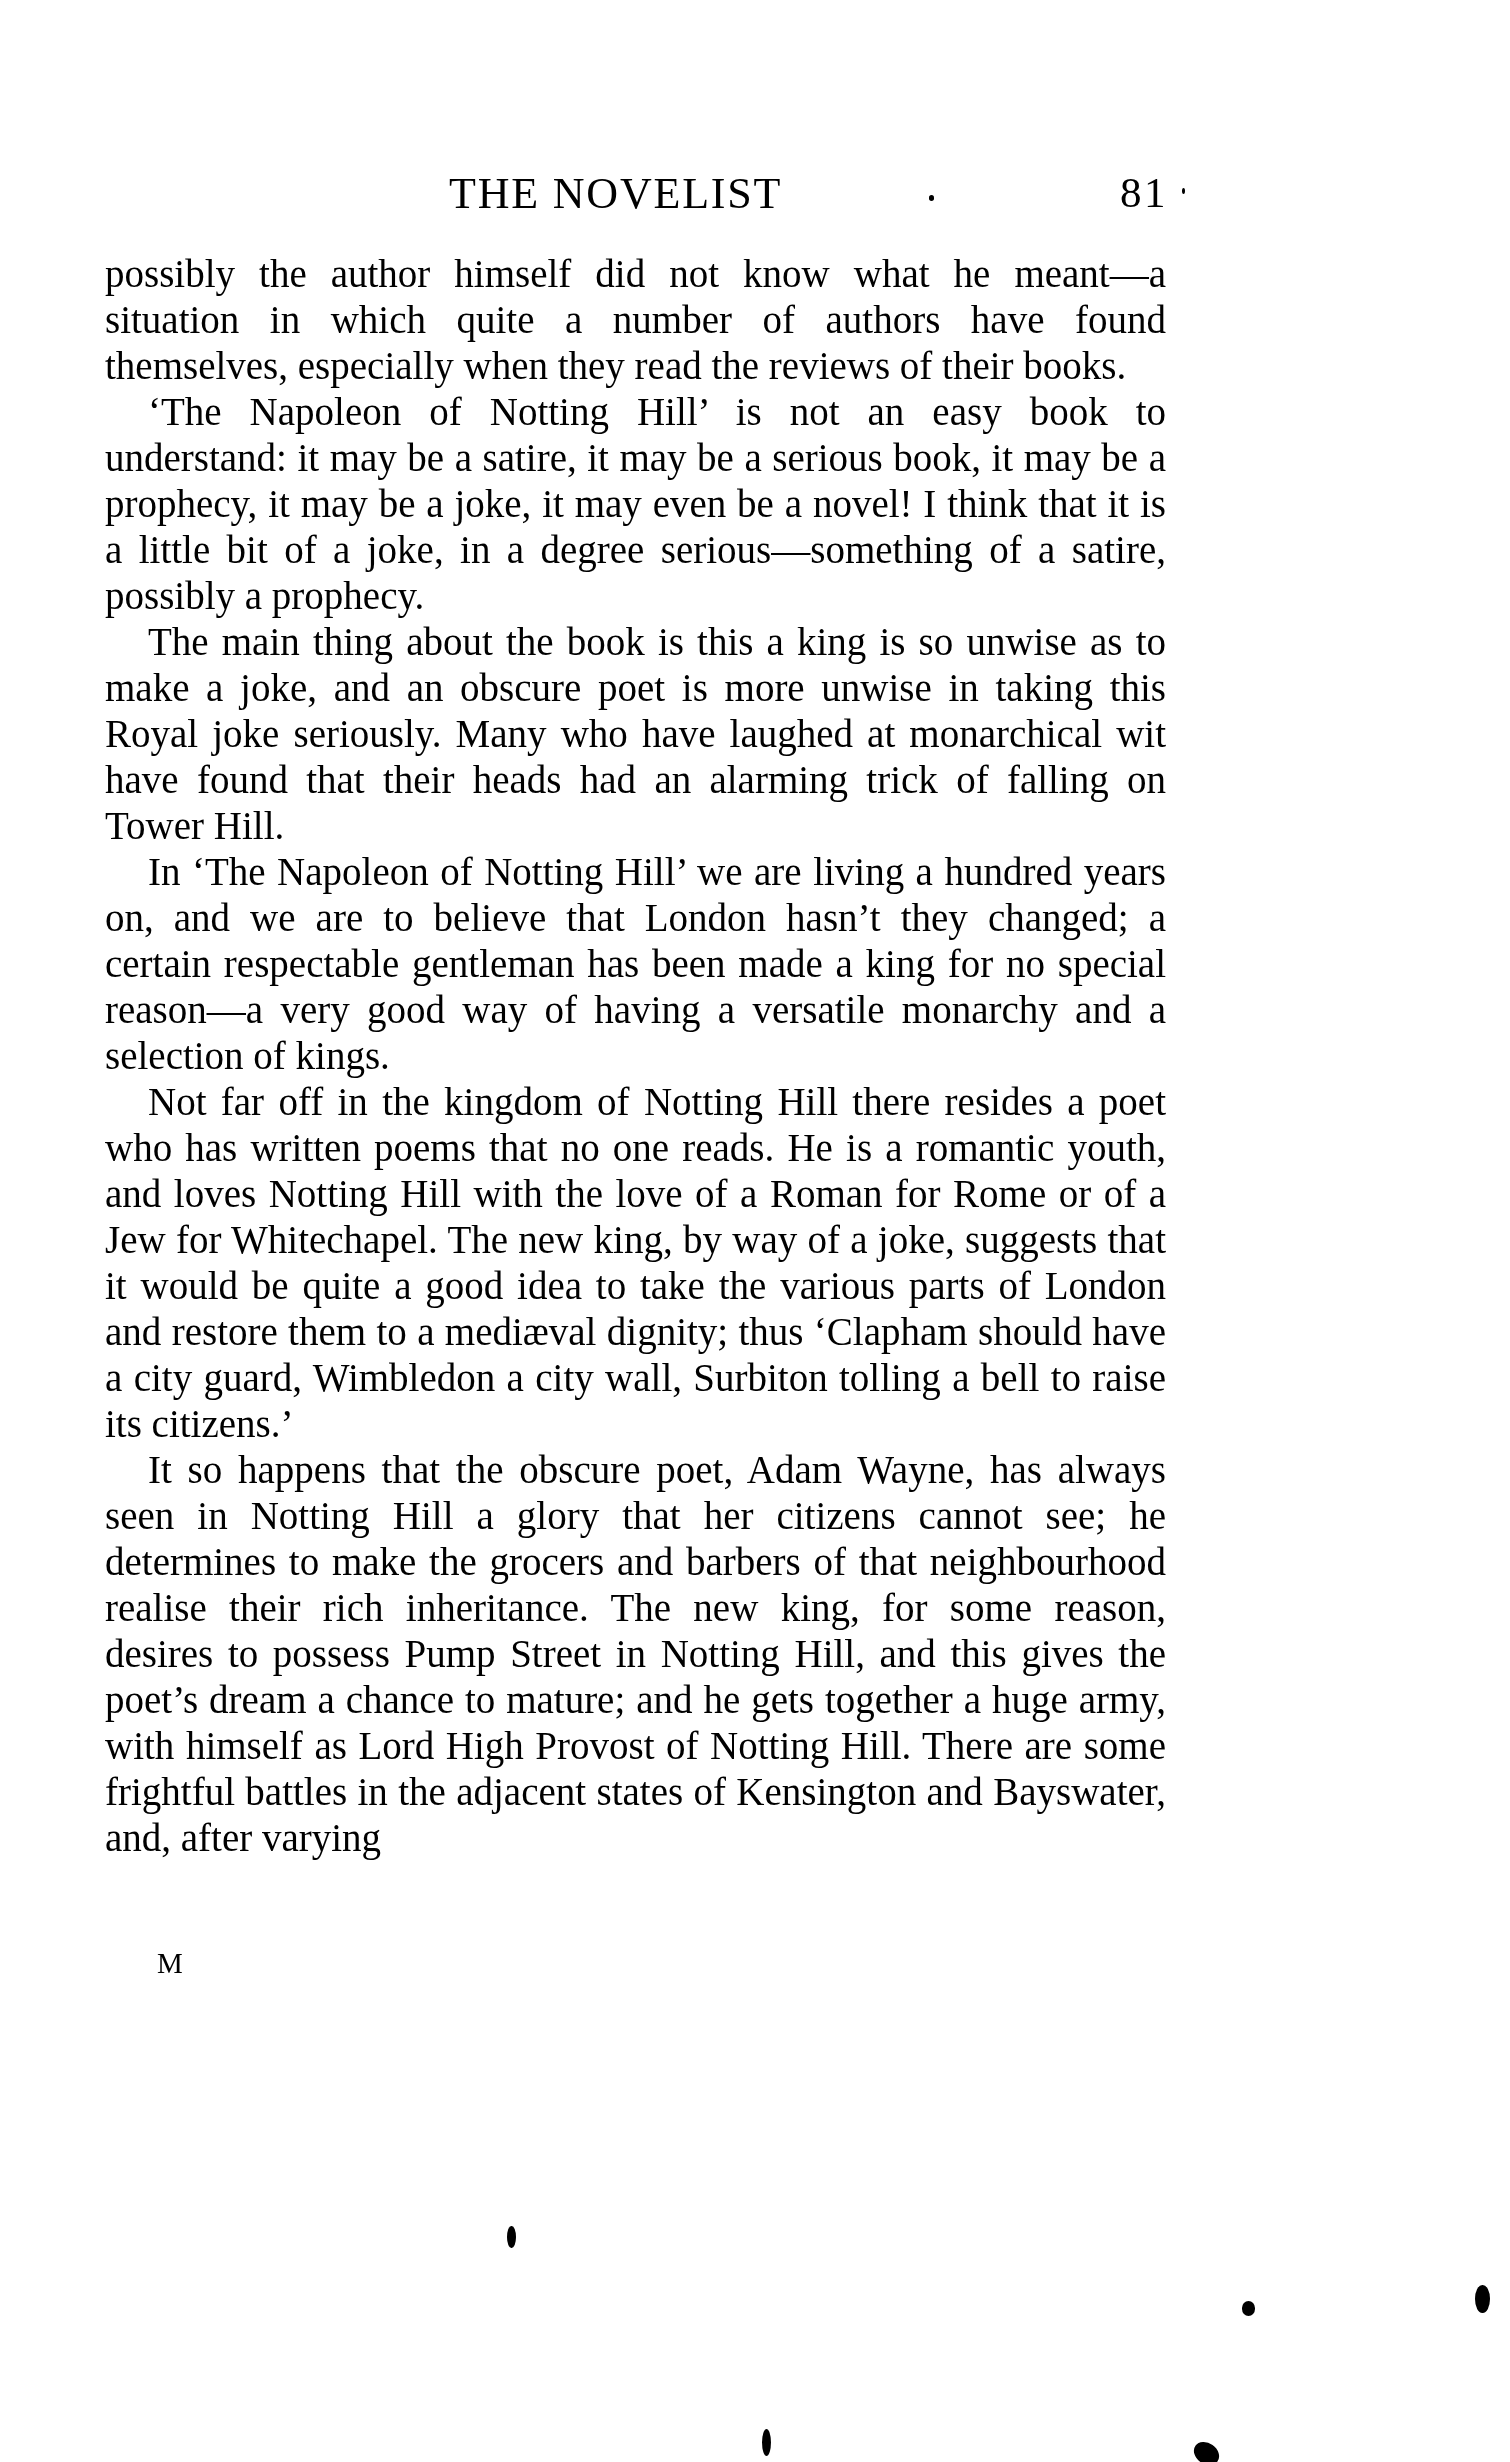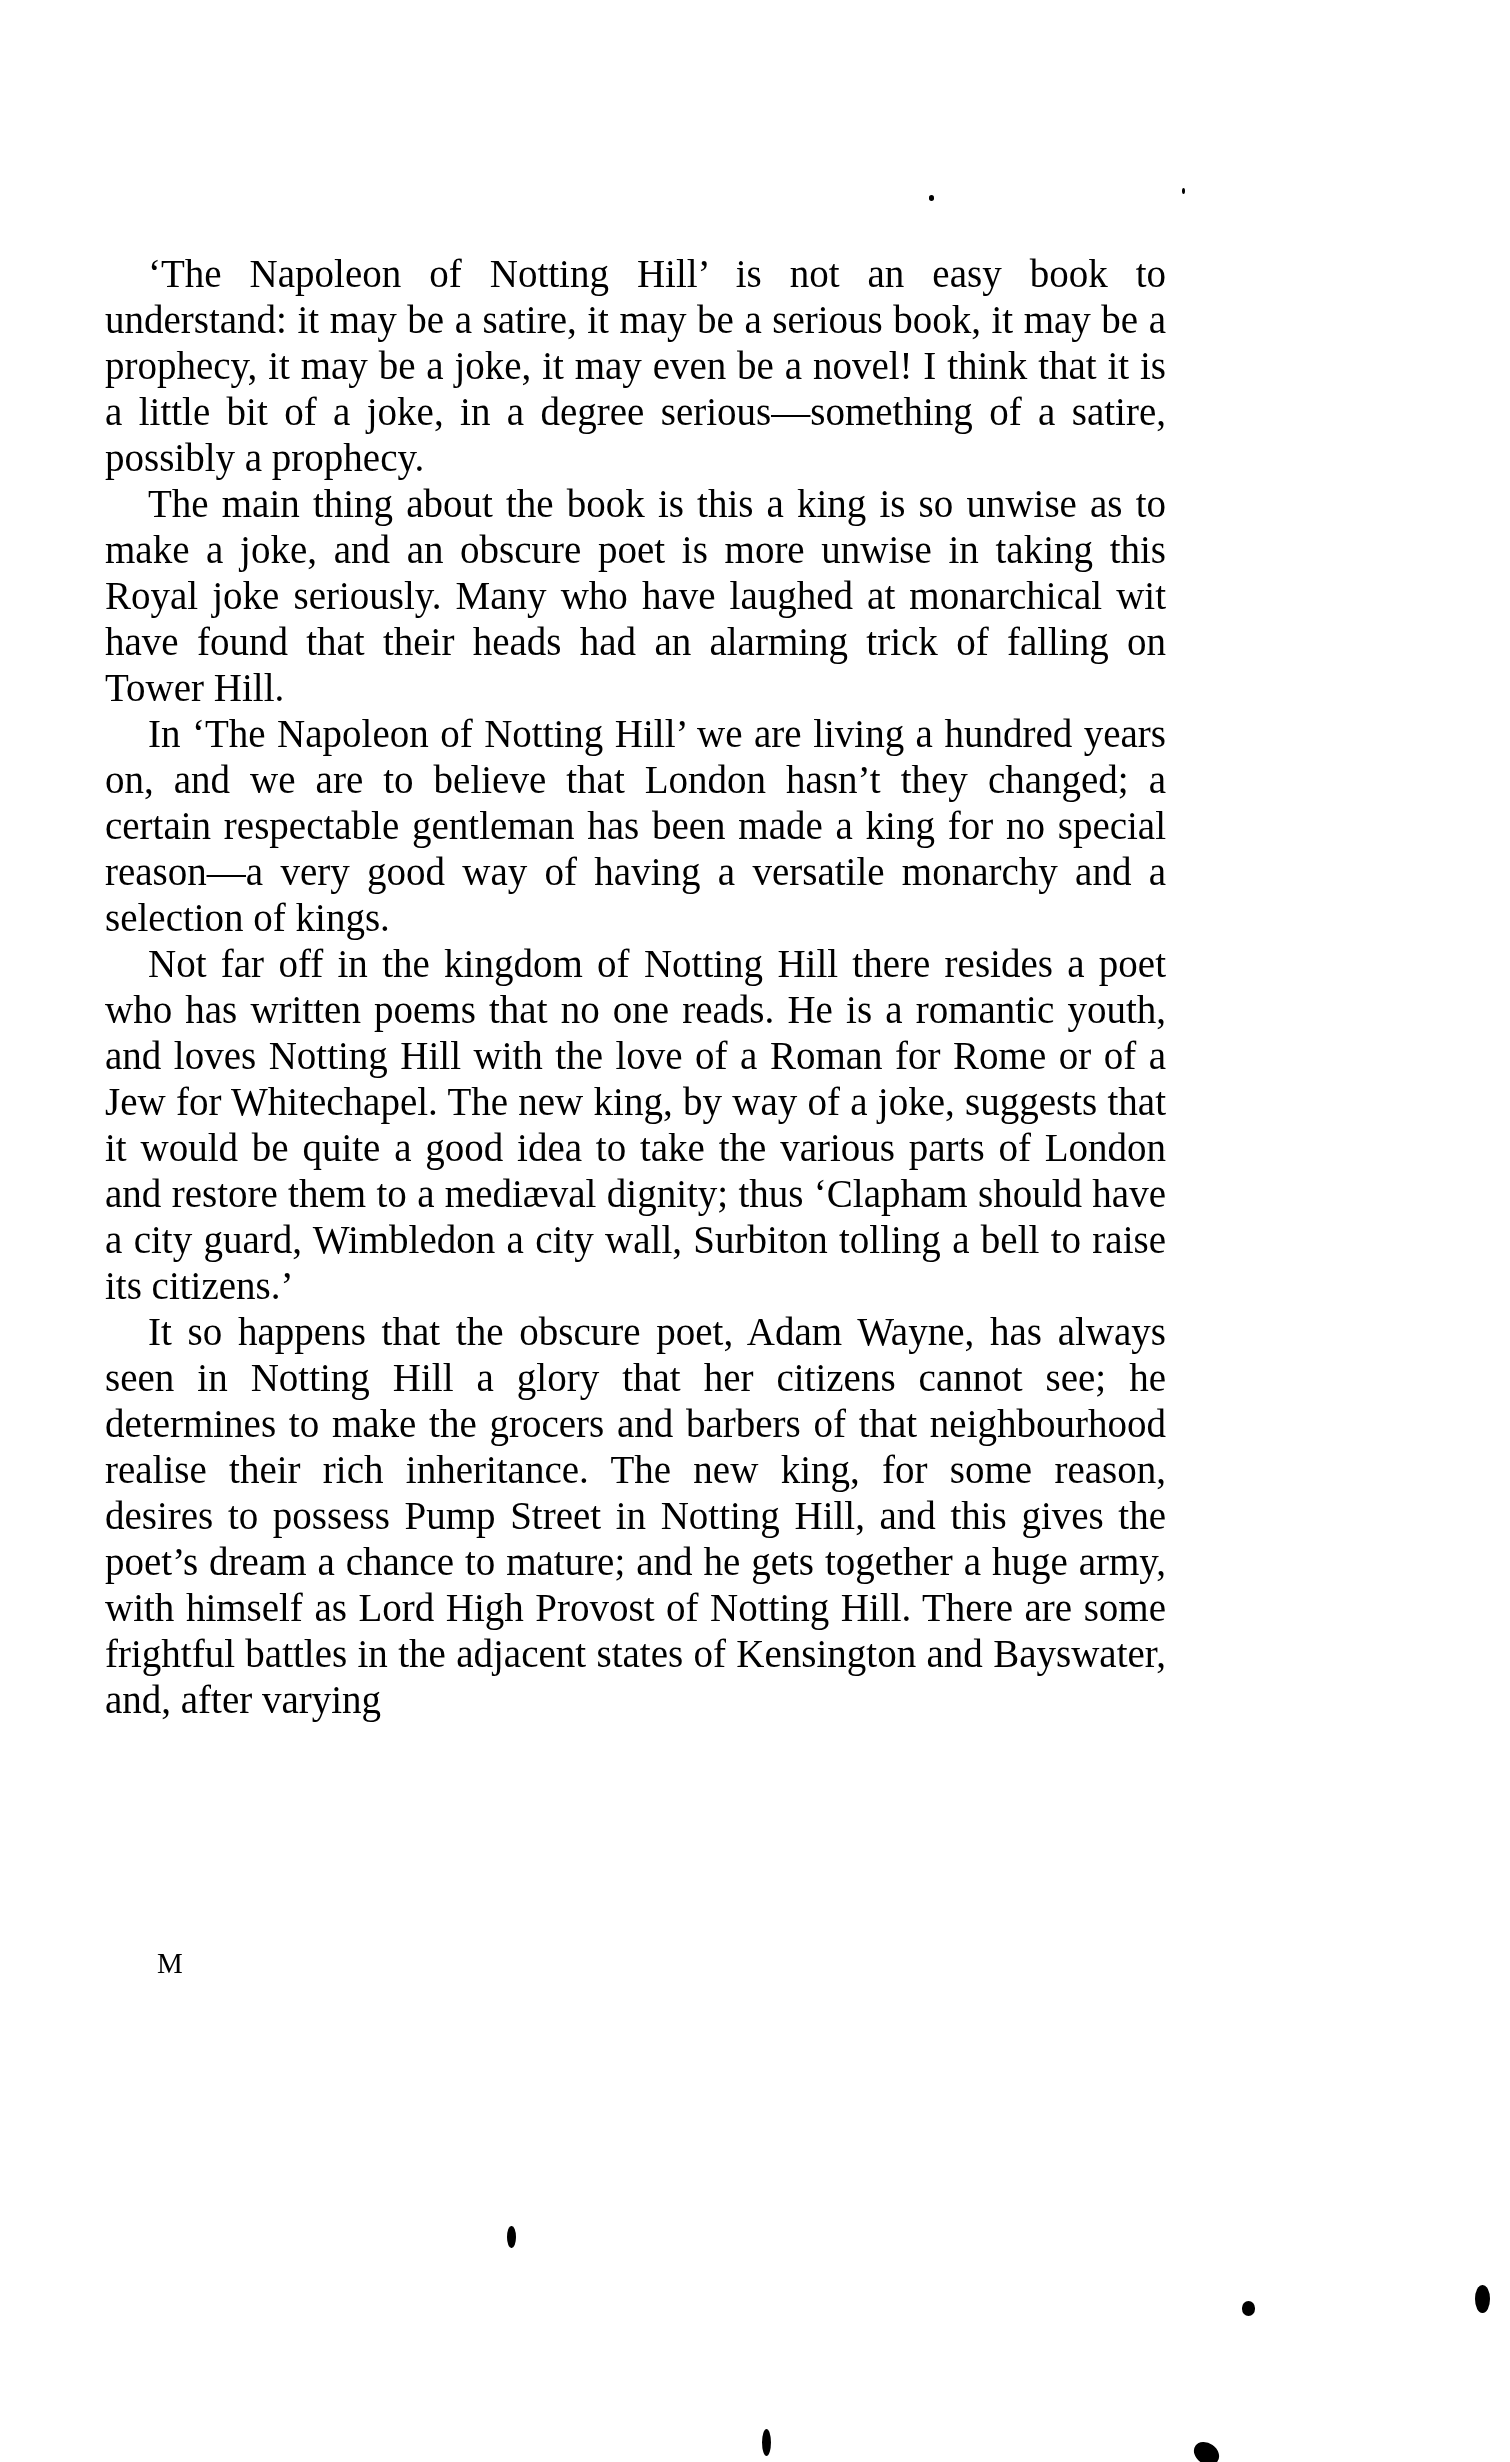--- a/index.html
+++ b/index.html
@@ -80,22 +80,27 @@
     position: absolute;
     background: #000000;
     border-radius: 50%;
   }
 </style>
 </head>
 <body>
 
 <div class="page">
 
+  <div class="running-head">
+    <span class="head-title">THE NOVELIST</span>
+    <span class="head-page">81</span>
+  </div>
 
   <div class="text-block">
+    <p class="continued">possibly the author himself did not know what he meant—a situation in which quite a number of authors have found themselves, especially when they read the reviews of their books.</p>
     <p>‘The Napoleon of Notting Hill’ is not an easy book to understand: it may be a satire, it may be a serious book, it may be a prophecy, it may be a joke, it may even be a novel!  I think that it is a little bit of a joke, in a degree serious—some­thing of a satire, possibly a prophecy.</p>
     <p>The main thing about the book is this a king is so unwise as to make a joke, and an obscure poet is more unwise in taking this Royal joke seriously.  Many who have laughed at monarchical wit have found that their heads had an alarming trick of falling on Tower Hill.</p>
     <p>In ‘The Napoleon of Notting Hill’ we are living a hundred years on, and we are to believe that London hasn’t they changed; a certain respectable gentleman has been made a king for no special reason—a very good way of having a versatile monarchy and a selection of kings.</p>
     <p>Not far off in the kingdom of Notting Hill there resides a poet who has written poems that no one reads.  He is a romantic youth, and loves Notting Hill with the love of a Roman for Rome or of a Jew for Whitechapel.  The new king, by way of a joke, suggests that it would be quite a good idea to take the various parts of London and restore them to a mediæval dignity;  thus ‘Clapham should have a city guard, Wimbledon a city wall, Surbiton tolling a bell to raise its citizens.’</p>
     <p>It so happens that the obscure poet, Adam Wayne, has always seen in Notting Hill a glory that her citizens cannot see; he determines to make the grocers and barbers of that neigh­bourhood realise their rich inheritance.  The new king, for some reason, desires to possess Pump Street in Notting Hill, and this gives the poet’s dream a chance to mature; and he gets together a huge army, with himself as Lord High Provost of Notting Hill.  There are some frightful battles in the adja­cent states of Kensington and Bayswater, and, after varying</p>
   </div>
 
   <div class="signature">M</div>
 
   <div class="speck" style="left:929px; top:195px; width:4.9px; height:5.5px;"></div>

